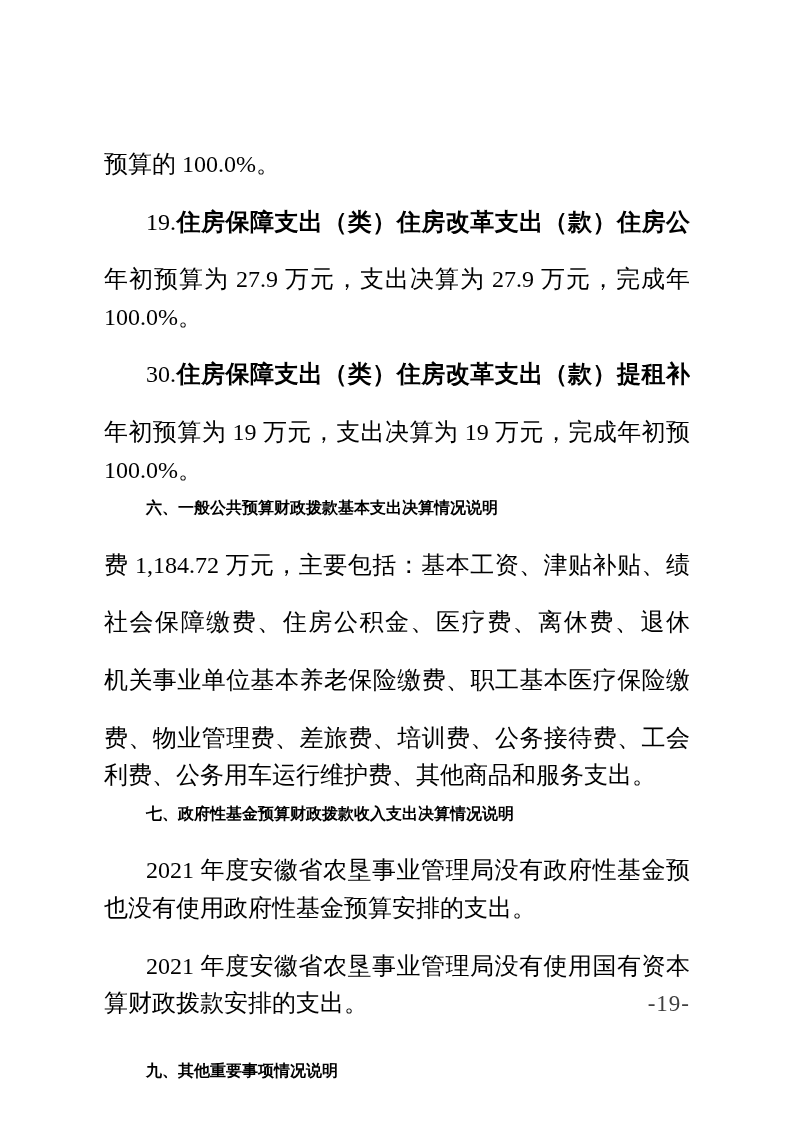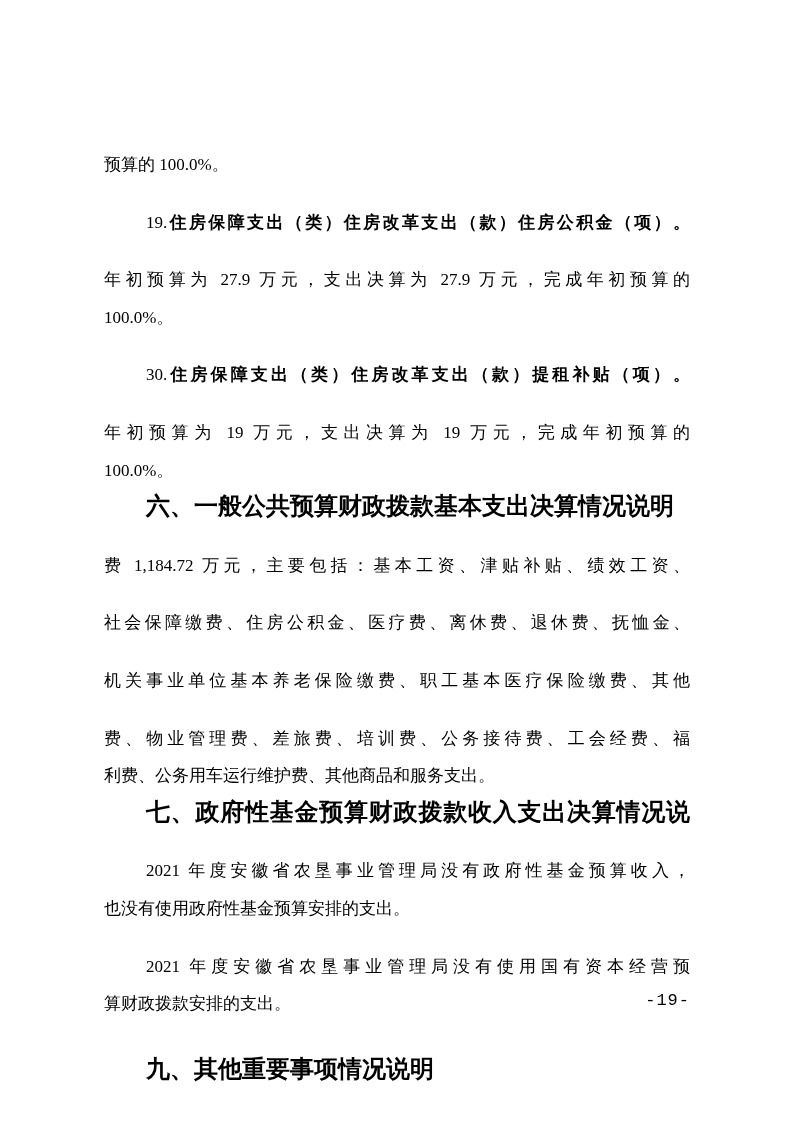--- a/index.html
+++ b/index.html
@@ -16,50 +16,50 @@
     font-family: "Liberation Serif", serif;
     color: #000000;
   }
   .content {
     position: absolute;
     left: 104px;
     top: 146px;
     width: 586px;
   }
   .line {
-    font-size: 17px;
+    font-size: 24px;
     line-height: 37.6px;
     height: 37.6px;
     overflow: hidden;
     text-align: justify;
     text-align-last: left;
     white-space: normal;
   }
   .line.just {
     text-align-last: justify;
     margin-top: 20px;
   }
   .line.ind {
     padding-left: 42px;
   }
   .line.heading {
-    font-family: Liberation Mono, monospace;
+    font-family: Liberation Sans, sans-serif;
     font-weight: bold;
-    font-size: 24px;
+    font-size: 16px;
   }
   .seg { font-weight: inherit; }
   .seg.b { font-weight: bold; }
   .page-number {
     position: absolute;
     top: 991px;
     right: 104px;
-    font-size: 17px;
+    font-size: 23px;
     letter-spacing: 1px;
-    font-family: Liberation Mono, monospace;
-    color: #000000;
+    font-family: Liberation Serif, serif;
+    color: #404040;
   }
 </style>
 </head>
 <body>
 
 <div class="page">
   <div class="content">
       <div class="line body"><span class="seg">预算的 100.0%。</span></div>
       <div class="line body just ind"><span class="seg">19.</span><span class="seg b">住房保障支出（类）住房改革支出（款）住房公积金（项）。</span></div>
       <div class="line body just"><span class="seg">年初预算为 27.9 万元，支出决算为 27.9 万元，完成年初预算的</span></div>

